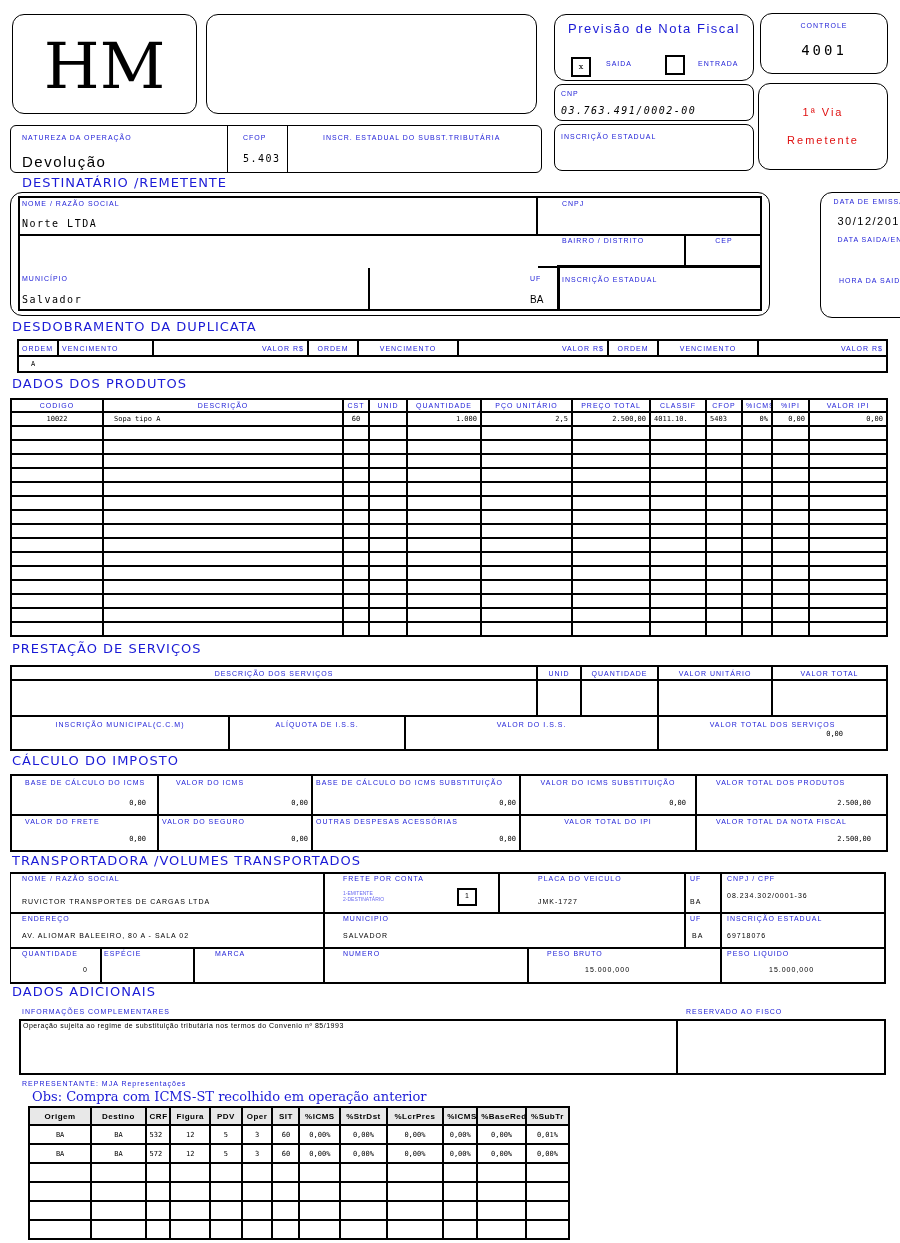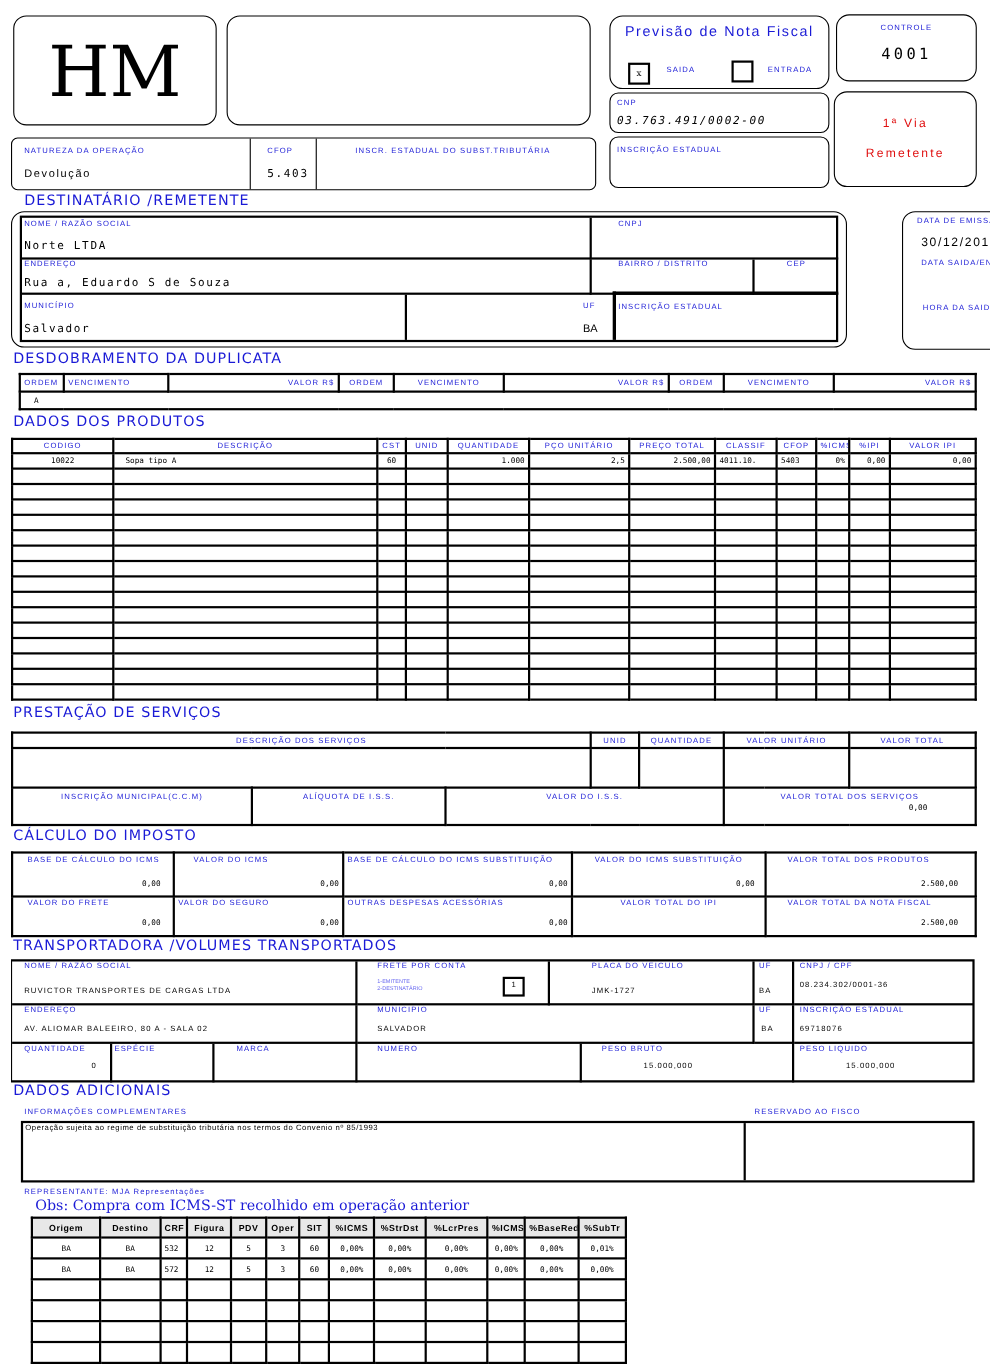--- a/index.html
+++ b/index.html
@@ -53,45 +53,41 @@
   <div style="position:absolute;left:0;right:0;top:50px;text-align:center;color:#e01010;font-size:11px;letter-spacing:2px;">Remetente</div>
 </div>
 
 <div class="rbox" style="left:554px;top:124px;width:200px;height:47px;border-radius:8px;">
   <div class="lbl" style="position:absolute;left:6px;top:8px;">INSCRIÇÃO ESTADUAL</div>
   <div class="val" style="position:absolute;left:6px;top:24px;"></div>
 </div>
 
 <div class="rbox" style="left:10px;top:125px;width:532px;height:48px;border-radius:6px;">
   <div class="lbl" style="position:absolute;left:11px;top:8px;">NATUREZA DA OPERAÇÃO</div>
-  <div style="position:absolute;left:11px;top:27px;font-size:10px;letter-spacing:1.5px;">Devolução</div>
+  <div style="position:absolute;left:11px;top:27px;font-size:15px;letter-spacing:1.5px;">Devolução</div>
   <div style="position:absolute;left:216px;top:0;bottom:0;border-left:1px solid #000;"></div>
   <div class="lbl" style="position:absolute;left:232px;top:8px;">CFOP</div>
   <div class="val" style="position:absolute;left:232px;top:27px;">5.403</div>
   <div style="position:absolute;left:276px;top:0;bottom:0;border-left:1px solid #000;"></div>
   <div class="lbl" style="position:absolute;left:312px;top:8px;">INSCR. ESTADUAL DO SUBST.TRIBUTÁRIA</div>
 </div>
 
 <div class="sec" style="left:22px;top:175px;">DESTINATÁRIO /REMETENTE</div>
 
 <div class="rbox" style="left:10px;top:192px;width:760px;height:124px;"></div>
 <div class="grid" style="left:18px;top:196px;width:744px;height:115px;border:2px solid #000;">
 
   <div class="cell" style="left:0;top:0;width:518px;height:38px;">
     <div class="lbl" style="position:absolute;left:2px;top:2px;">NOME / RAZÃO SOCIAL</div>
     <div class="val" style="position:absolute;left:2px;top:20px;">Norte LTDA</div>
   </div>
   <div class="cell" style="left:518px;top:0;width:224px;height:38px;border-right:none;">
     <div class="lbl" style="position:absolute;left:24px;top:2px;">CNPJ</div>
   </div>
 
-  <div class="cell" style="left:0;top:38px;width:518px;height:32px;">
-    <div class="lbl" style="position:absolute;left:2px;top:1px;">ENDEREÇO</div>
-    <div class="val" style="position:absolute;left:2px;top:16px;">Rua a,  Eduardo S de Souza</div>
-  </div>
   <div class="cell" style="left:518px;top:38px;width:148px;height:32px;">
     <div class="lbl" style="position:absolute;left:24px;top:1px;">BAIRRO / DISTRITO</div>
   </div>
   <div class="cell" style="left:666px;top:38px;width:76px;height:32px;border-right:none;">
     <div class="lbl" style="position:absolute;left:0;right:0;top:1px;text-align:center;">CEP</div>
   </div>
 
   <div class="cell" style="left:0;top:70px;width:350px;height:41px;border-bottom:none;">
     <div class="lbl" style="position:absolute;left:2px;top:7px;">MUNICÍPIO</div>
     <div class="val" style="position:absolute;left:2px;top:26px;">Salvador</div>

